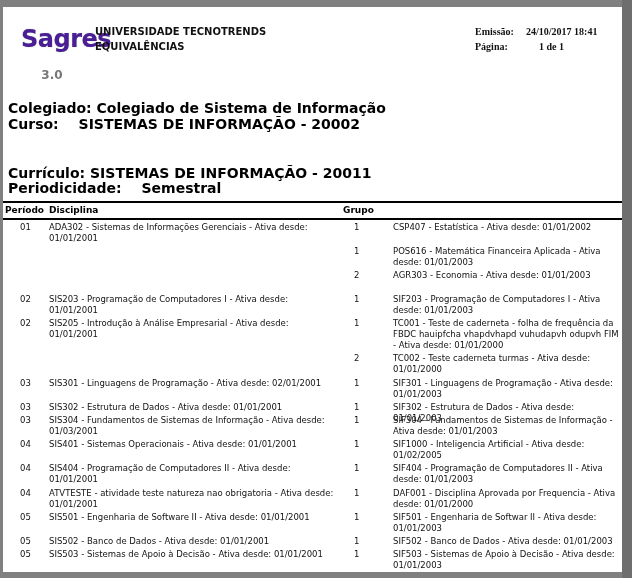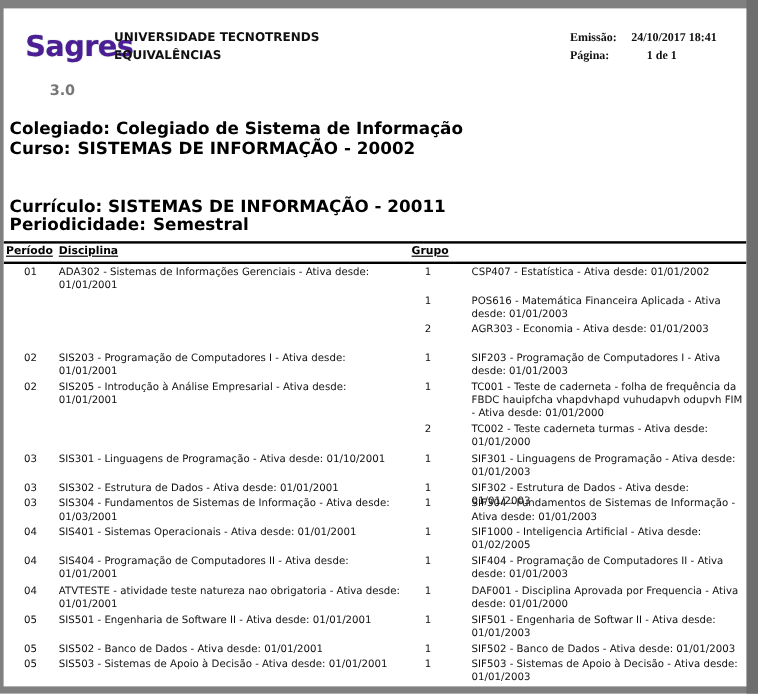--- a/index.html
+++ b/index.html
@@ -14,26 +14,26 @@
   .right-edge { position: absolute; left: 622px; top: 0; width: 10px; height: 578px; background: #6e6e6e; }
   .logo { position: absolute; left: 18px; top: 22px; width: 62px; height: 46px; text-align: center; }
   .logo .name { font-family: "DejaVu Sans", sans-serif; font-weight: bold; font-size: 24px; color: #4c1d95; letter-spacing: -0.5px; line-height: 20px; text-shadow: 0 0 1px #8aa; }
   .logo .ver { font-family: "DejaVu Sans", sans-serif; font-weight: bold; font-size: 12px; color: #777; margin-top: 19px; }
   .hdr { position: absolute; font-weight: bold; font-size: 10px; line-height: 15px; color: #111; }
   .hdr-title { left: 92px; top: 17px; }
   .hdr-right { left: 472px; top: 17px; }
   .hdr-right .row { display: flex; font-family: Liberation Serif, serif; }
   .hdr-right .lbl { width: 47px; }
   .info { position: absolute; left: 5px; font-weight: bold; font-size: 14px; line-height: 15px; }
-  .info .val { margin-left: 1px; }
+  .info .val { margin-left: 15px; }
   .thead {
     position: absolute; left: 0; top: 194px; width: 619px; height: 15px;
     border-top: 2px solid #000; border-bottom: 2px solid #000; font-weight: bold; font-size: 9px; line-height: 15px;
   }
-  .thead span { position: absolute; top: 0; text-decoration: underline; }
+  .thead span { position: absolute; top: 0; }
   .rows { position: absolute; left: 0; top: 213px; width: 619px; font-size: 8.5px; line-height: 11px; color: #111; }
   .r { position: absolute; left: 0; width: 619px; }
   .r span { position: absolute; top: 0; }
   .c-per { left: 17px; }
   .c-disc { left: 46px; width: 290px; }
   .c-grp { left: 351px; }
   .c-eq { left: 390px; width: 228px; }
 </style>
 </head>
 <body>
@@ -112,21 +112,21 @@
       <span class="c-disc">SIS205 - Introdução à Análise Empresarial - Ativa desde: 01/01/2001</span>
       <span class="c-grp">1</span>
       <span class="c-eq">TC001 - Teste de caderneta - folha de frequência da FBDC hauipfcha vhapdvhapd vuhudapvh odupvh FIM - Ativa desde: 01/01/2000</span>
     </div>
     <div class="r" style="top:133px">
       <span class="c-grp">2</span>
       <span class="c-eq">TC002 - Teste caderneta turmas - Ativa desde: 01/01/2000</span>
     </div>
     <div class="r" style="top:158px">
       <span class="c-per">03</span>
-      <span class="c-disc">SIS301 - Linguagens de Programação - Ativa desde: 01/10/2001</span>
+      <span class="c-disc">SIS301 - Linguagens de Programação - Ativa desde: 02/01/2001</span>
       <span class="c-grp">1</span>
       <span class="c-eq">SIF301 - Linguagens de Programação - Ativa desde: 01/01/2003</span>
     </div>
     <div class="r" style="top:182px">
       <span class="c-per">03</span>
       <span class="c-disc">SIS302 - Estrutura de Dados - Ativa desde: 01/01/2001</span>
       <span class="c-grp">1</span>
       <span class="c-eq">SIF302 - Estrutura de Dados - Ativa desde: 01/01/2003</span>
     </div>
     <div class="r" style="top:195px">

